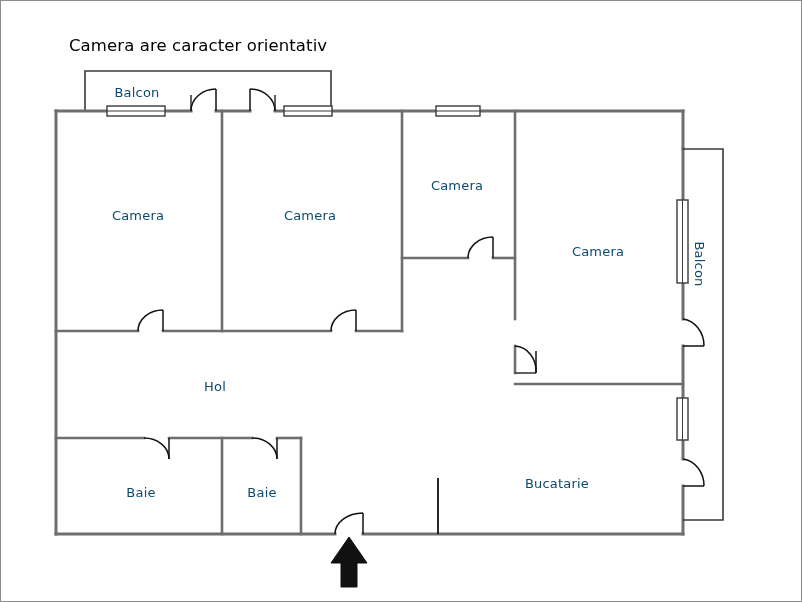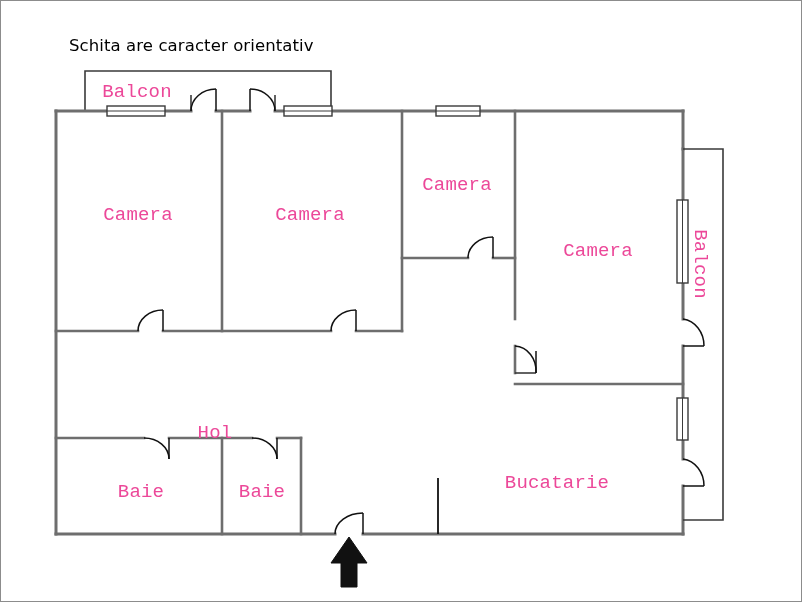--- a/index.html
+++ b/index.html
@@ -22,27 +22,26 @@
     box-sizing: border-box;
     border: 1px solid #8c8c8c;
     background: #ffffff;
   }
   #plan-svg {
     position: absolute;
     left: 0; top: 0;
   }
   .room-label {
     position: absolute;
-    color: #ec4899;
-    font-size: 19px;
+    color: #0c4a6e;
+    font-size: 13px;
     white-space: nowrap;
     line-height: 1;
     transform: translate(-50%, -50%);
     letter-spacing: 0.2px;
-    font-family: Liberation Mono, monospace;
   }
   .caption {
     position: absolute;
     color: #000000;
     font-size: 16.5px;
     white-space: nowrap;
     line-height: 1;
     letter-spacing: 0.1px;
   }
   .vertical-label {
@@ -176,27 +175,27 @@
       <path d="M 362 533 L 362 512"></path>
       <path d="M 362 512 A 28 21 0 0 0 334 533"></path>
     </g>
 
     <g>
       <path d="M 348 536 L 366 562 L 356 562 L 356 586 L 340 586 L 340 562 L 330 562 Z" fill="#111111" stroke="#111111" stroke-width="1"></path>
     </g>
 
   </svg>
 
-  <div class="caption" style="left:68px; top:37px;">Schita are caracter orientativ</div>
+  <div class="caption" style="left:68px; top:37px;">Camera are caracter orientativ</div>
 
   <div class="room-label" style="left:137px; top:214px;">Camera</div>
   <div class="room-label" style="left:309px; top:214px;">Camera</div>
   <div class="room-label" style="left:456px; top:184px;">Camera</div>
   <div class="room-label" style="left:597px; top:250px;">Camera</div>
-  <div class="room-label" style="left:214px; top:385px;margin-top:47px;">Hol</div>
+  <div class="room-label" style="left:214px; top:385px;">Hol</div>
   <div class="room-label" style="left:140px; top:491px;">Baie</div>
   <div class="room-label" style="left:261px; top:491px;">Baie</div>
   <div class="room-label" style="left:556px; top:482px;">Bucatarie</div>
 
   <div class="room-label" style="left:136px; top:91px;">Balcon</div>
   <div class="room-label vertical-label" style="left:698px; top:263px;">Balcon</div>
 
 </div>
 
 </body></html>

